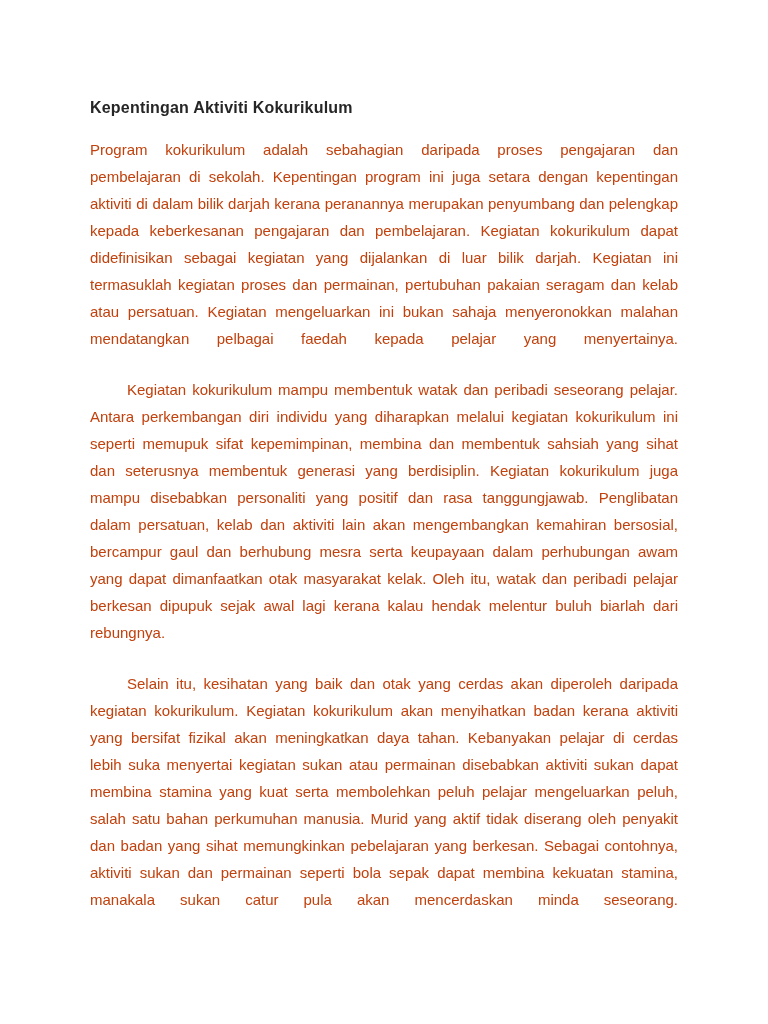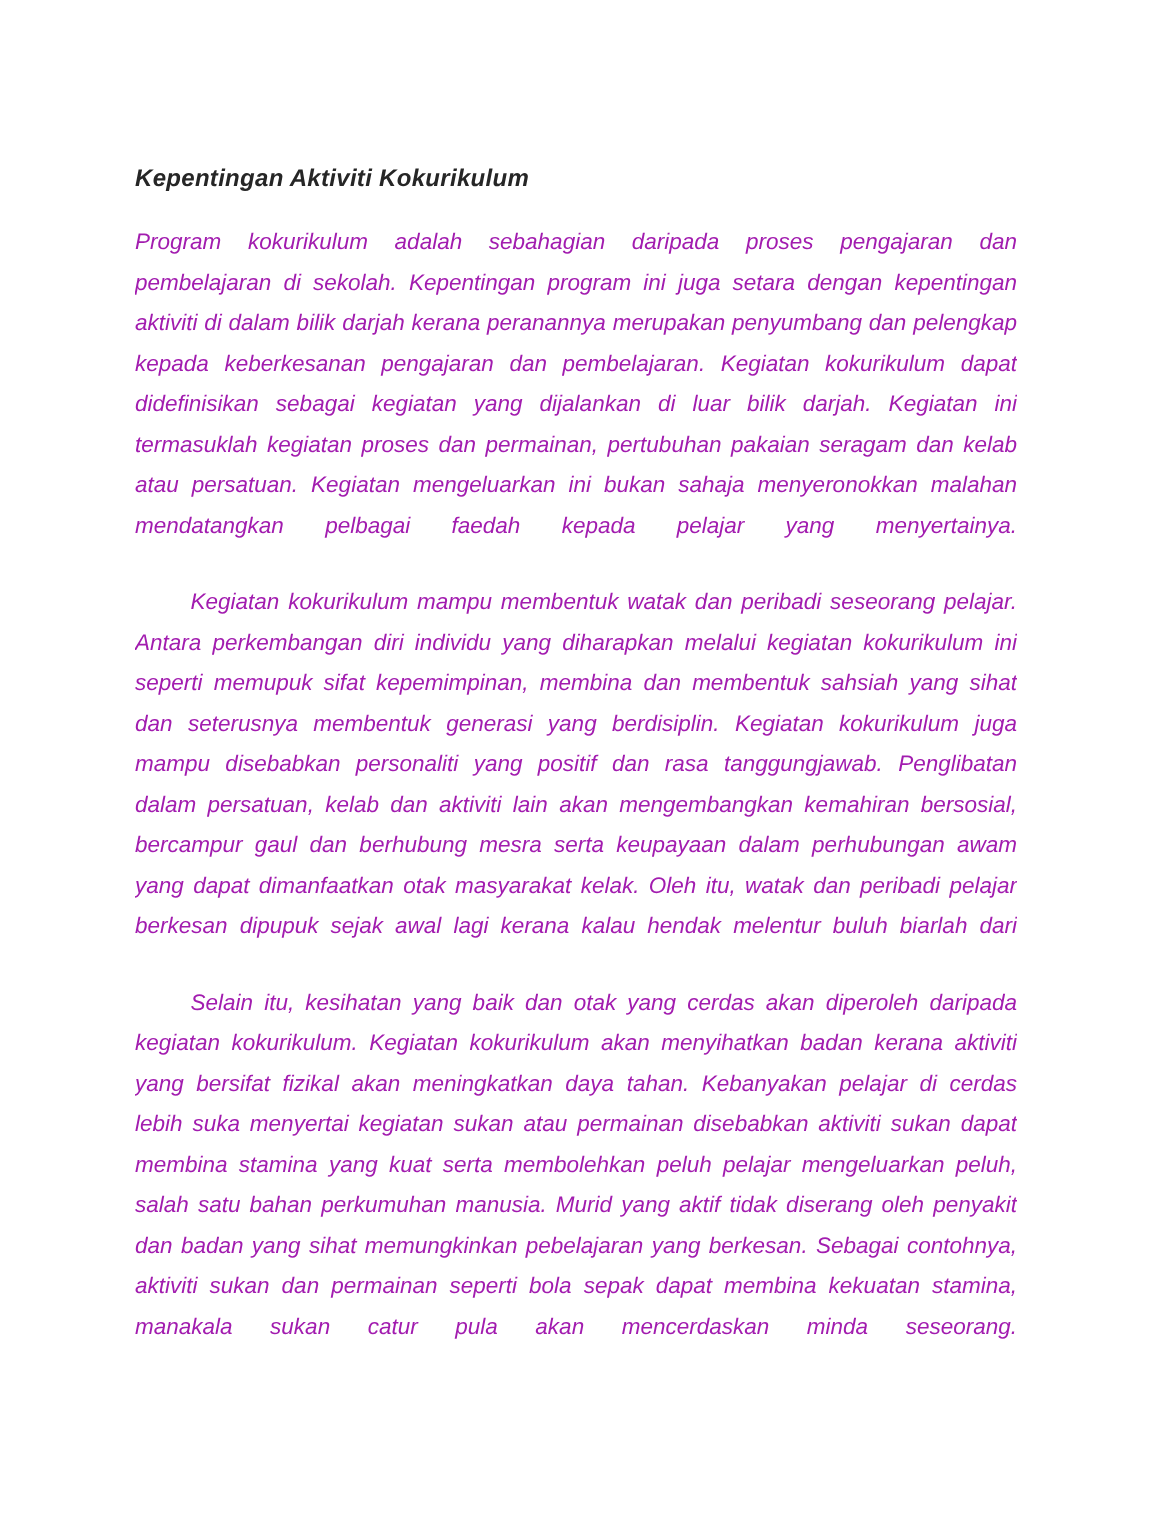--- a/index.html
+++ b/index.html
@@ -10,39 +10,38 @@
   .page {
     position: relative;
     width: 768px;
     height: 1024px;
     background: #ffffff;
     overflow: hidden;
     font-family: "Liberation Sans", "DejaVu Sans", sans-serif;
   }
   .content {
     position: absolute;
-    top: 110px;
+    top: 98px;
     left: 90px;
     width: 588px;
-    font-style: italic;
   }
   .doc-title {
     font-size: 16px;
     font-weight: bold;
     color: #262626;
     line-height: 20px;
     margin: 0 0 18px 0;
     letter-spacing: 0.2px;
   }
   .paragraph {
     margin: 0 0 24px 0;
   }
   .line {
     font-size: 15px;
-    color: #a21caf;
+    color: #c2410c;
     line-height: 27px;
     height: 27px;
     white-space: nowrap;
     text-align: justify;
     text-align-last: justify;
     text-justify: inter-word;
     overflow: hidden;
   }
   
   .line { white-space: normal; }
@@ -73,20 +72,21 @@
         <div class="paragraph">
           <div class="line indented">Kegiatan kokurikulum mampu membentuk watak dan peribadi seseorang pelajar.</div>
           <div class="line">Antara perkembangan diri individu yang diharapkan melalui kegiatan kokurikulum ini</div>
           <div class="line">seperti memupuk sifat kepemimpinan, membina dan membentuk sahsiah yang sihat</div>
           <div class="line">dan seterusnya membentuk generasi yang berdisiplin. Kegiatan kokurikulum juga</div>
           <div class="line">mampu disebabkan personaliti yang positif dan rasa tanggungjawab. Penglibatan</div>
           <div class="line">dalam persatuan, kelab dan aktiviti lain akan mengembangkan kemahiran bersosial,</div>
           <div class="line">bercampur gaul dan berhubung mesra serta keupayaan dalam perhubungan awam</div>
           <div class="line">yang dapat dimanfaatkan otak masyarakat kelak. Oleh itu, watak dan peribadi pelajar</div>
           <div class="line">berkesan dipupuk sejak awal lagi kerana kalau hendak melentur buluh biarlah dari</div>
+          <div class="line no-stretch">rebungnya.</div>
         </div>
         <div class="paragraph">
           <div class="line indented">Selain itu, kesihatan yang baik dan otak yang cerdas akan diperoleh daripada</div>
           <div class="line">kegiatan kokurikulum. Kegiatan kokurikulum akan menyihatkan badan kerana aktiviti</div>
           <div class="line">yang bersifat fizikal akan meningkatkan daya tahan. Kebanyakan pelajar di cerdas</div>
           <div class="line">lebih suka menyertai kegiatan sukan atau permainan disebabkan aktiviti sukan dapat</div>
           <div class="line">membina stamina yang kuat serta membolehkan peluh pelajar mengeluarkan peluh, iaitu</div>
           <div class="line">salah satu bahan perkumuhan manusia. Murid yang aktif tidak diserang oleh penyakit</div>
           <div class="line">dan badan yang sihat memungkinkan pebelajaran yang berkesan. Sebagai contohnya,</div>
           <div class="line">aktiviti sukan dan permainan seperti bola sepak dapat membina kekuatan stamina,</div>

